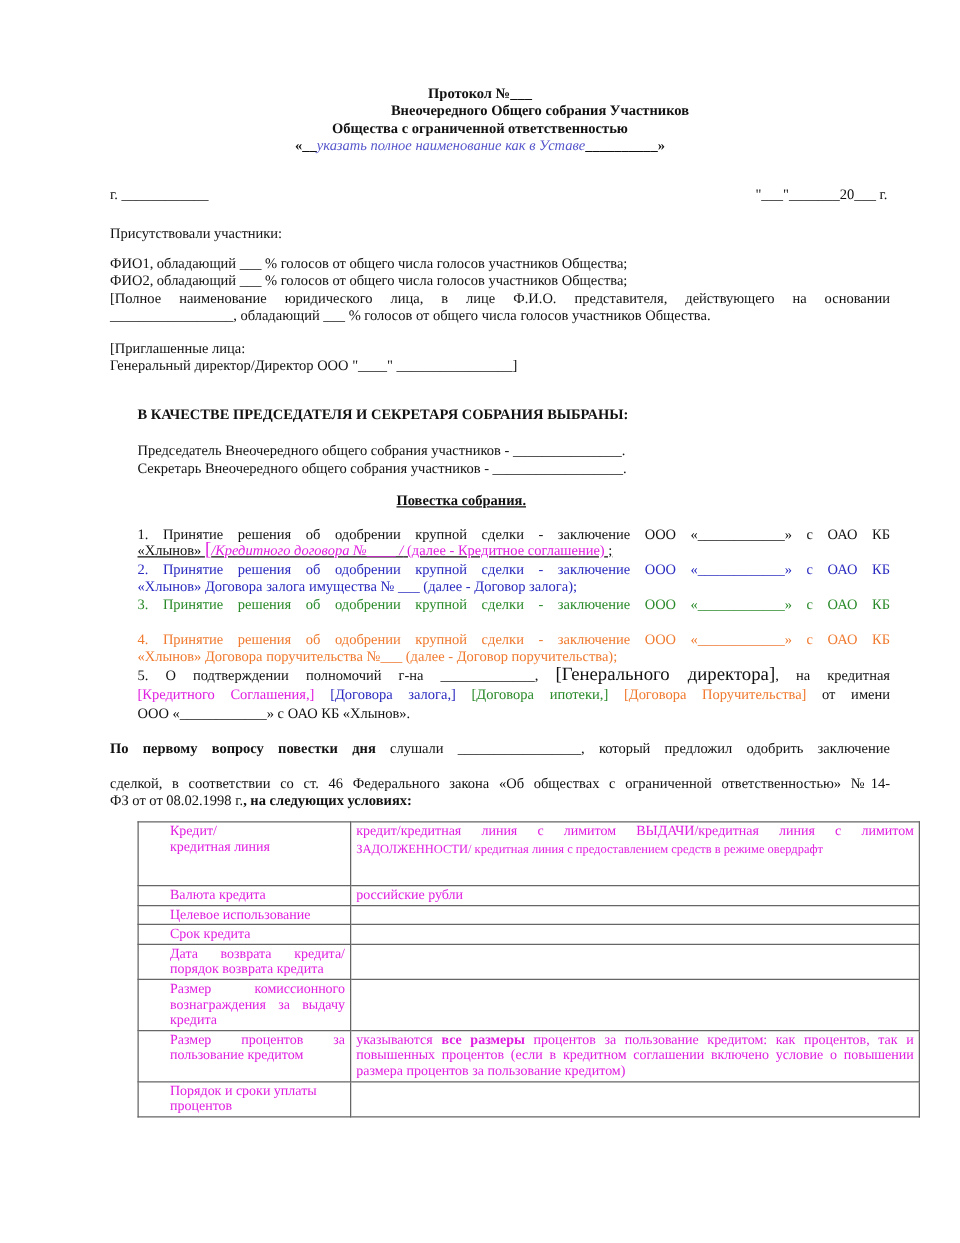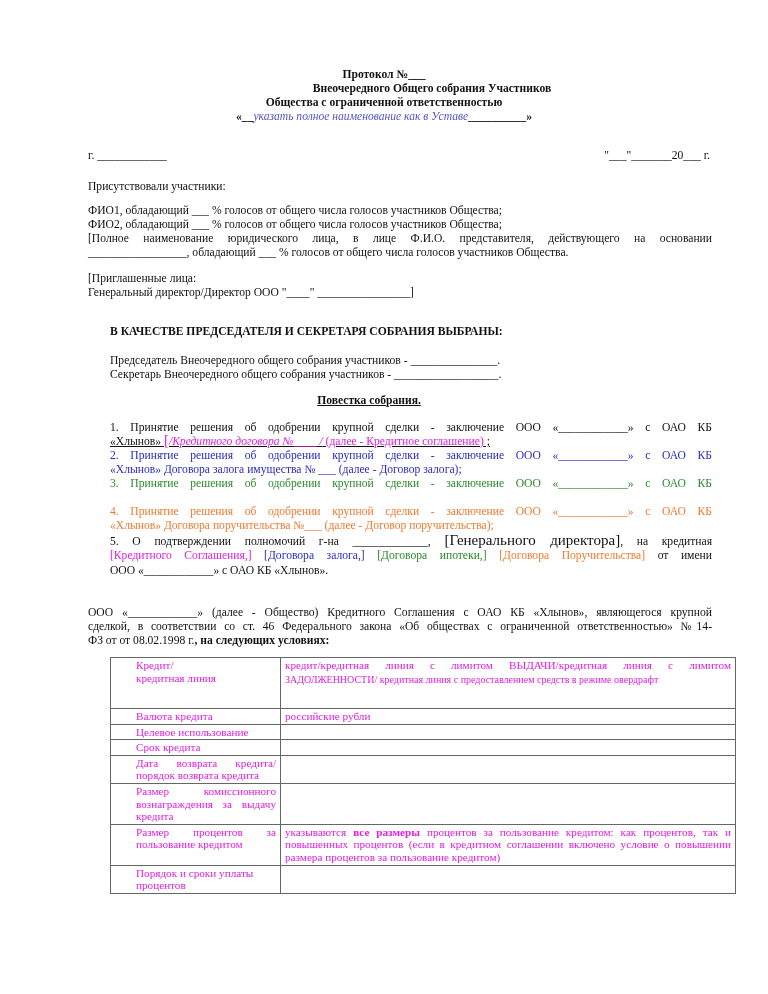--- a/index.html
+++ b/index.html
@@ -69,21 +69,23 @@
   <div class="abs orange" style="left:110px;top:519px;width:602px;">«Хлынов»  Договора поручительства №___ (далее - Договор поручительства);</div>
 
   <div class="abs just" style="left:110px;top:534px;width:602px;">
     <span>5. О подтверждении полномочий г-на _____________, </span><span class="bigbr">[Генерального директора]</span><span>, на кредитная</span>
   </div>
   <div class="abs just" style="left:110px;top:549px;width:602px;">
     <span class="magenta">[Кредитного Соглашения,]</span><span class="blue"> [Договора залога,]</span><span class="green"> [Договора ипотеки,]</span><span class="orange"> [Договора Поручительства]</span><span>  от имени</span>
   </div>
   <div class="abs" style="left:110px;top:564px;width:602px;">ООО  «____________» с ОАО  КБ «Хлынов».</div>
 
-  <div class="abs just" style="left:88px;top:606px;width:624px;">ООО  «____________» (далее - Общество) Кредитного Соглашения с ОАО КБ «Хлынов», являющегося крупной</div>
+  <div class="abs just" style="left:88px;top:592px;width:624px;">
+    <span class="bold">По первому вопросу повестки дня</span><span> слушали _________________, который предложил одобрить заключение</span>
+  </div>
   <div class="abs just" style="left:88px;top:620px;width:624px;">сделкой, в соответствии со ст. 46 Федерального закона «Об обществах с ограниченной ответственностью» №14-</div>
   <div class="abs" style="left:88px;top:634px;width:624px;">
     <span>ФЗ от от 08.02.1998 г.</span><span class="bold">, на следующих условиях:</span>
   </div>
 
   <table class="cond">
     <tbody>
         <tr>
       <td class="l" style="height:48px;white-space:pre-line;">Кредит/
 кредитная линия</td>

